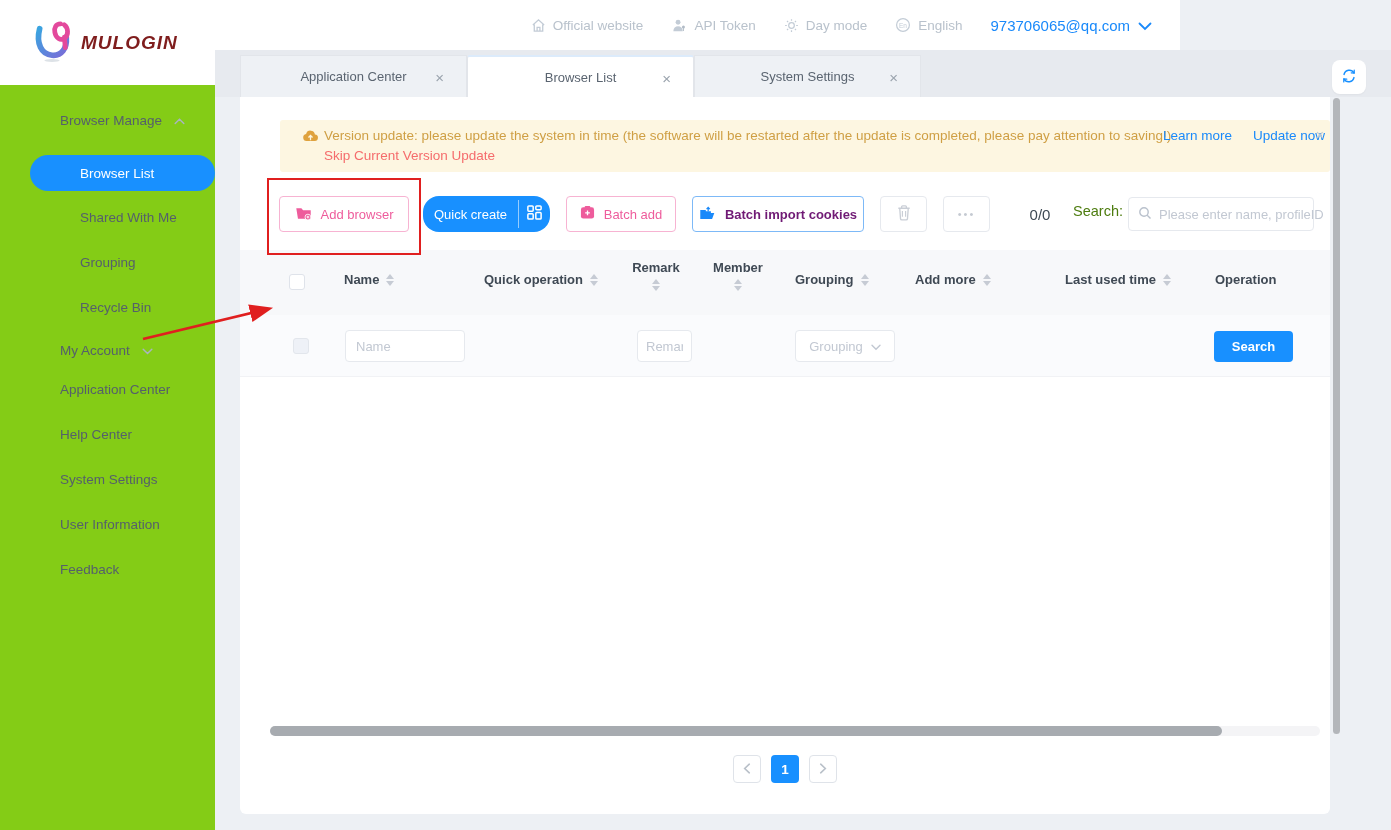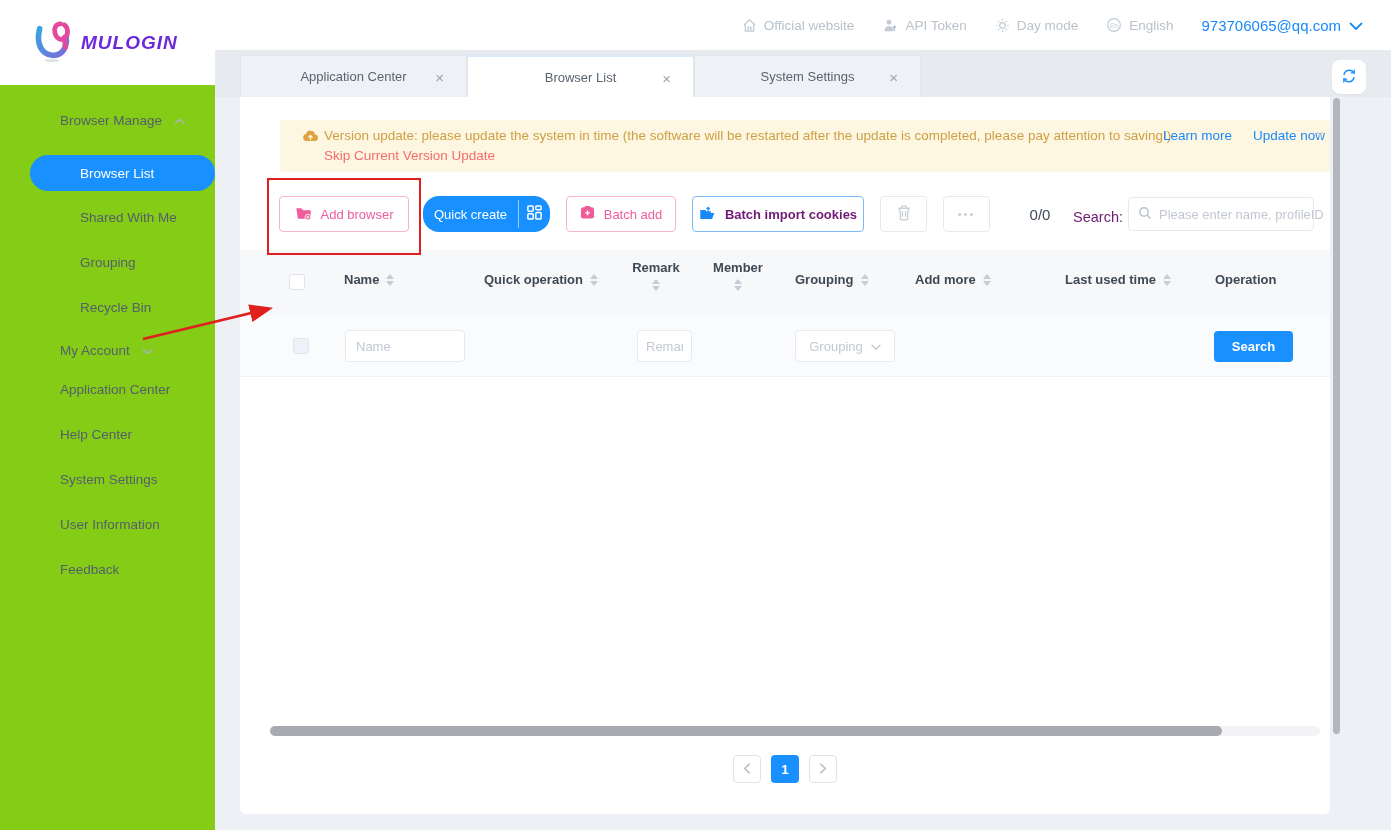--- a/index.html
+++ b/index.html
@@ -2,29 +2,29 @@
 <html><head>
 <meta charset="utf-8">
 <style>
   * { margin:0; padding:0; box-sizing:border-box; }
   html,body { width:1391px; height:830px; }
   body {
     position:relative; overflow:hidden; background:#edf0f4;
     font-family:"Liberation Sans", sans-serif; color:#55606b; font-size:13px;
   }
   
-  .topbar { position:absolute; left:0; top:0; width:1391px; height:50px; background:#ffffff; z-index:3; }
+  .topbar { position:absolute; left:0; top:0; width:1180px; height:50px; background:#ffffff; z-index:3; }
   .topnav { position:absolute; right:28px; top:0; height:50px; display:flex; align-items:center; gap:28px; }
   .topnav-item { display:flex; align-items:center; gap:7px; color:#b9c2cc; font-size:13.5px; cursor:pointer; }
   .topnav-item svg { display:block; }
   .account { display:flex; align-items:center; gap:8px; color:#1989fa; font-size:15px; cursor:pointer; }
   
   .logo-area { position:absolute; left:0; top:0; width:215px; height:85px; background:#ffffff; z-index:4; }
   .logo-inner { position:absolute; left:33px; top:18px; display:flex; align-items:center; gap:10px; }
-  .brand-text { font-size:19px; font-weight:bold; font-style:italic; letter-spacing:1px; color:#6d28d9; }
+  .brand-text { font-size:19px; font-weight:bold; font-style:italic; letter-spacing:1px; color:#7f1d1d; }
   
   .sidebar { position:absolute; left:0; top:85px; width:215px; bottom:0; background:#84cc16; z-index:3; }
   .snav { position:absolute; left:0; right:0; height:28px; line-height:28px; font-size:13.5px; color:#55606b; cursor:pointer; display:flex; align-items:center; }
   .snav.lv1 { padding-left:60px; }
   .snav.lv2 { padding-left:80px; }
   .snav .chev { margin-left:12px; }
   .pill { position:absolute; left:30px; right:0; top:70px; height:36px; background:#1890ff; border-radius:18px; color:#fff; font-size:13.5px; display:flex; align-items:center; padding-left:50px; cursor:pointer; }
   
   .tabbar { position:absolute; left:215px; top:50px; right:0; height:47px; background:#e7eaef; z-index:2; }
   .tabs { position:absolute; left:25px; bottom:0; display:flex; }
@@ -44,21 +44,21 @@
   
   .tbtn { position:absolute; top:99px; height:36px; border-radius:4px; display:flex; align-items:center; justify-content:center; gap:9px; font-size:13px; cursor:pointer; background:#fff; }
   .btn-pink { border:1px solid #f7b3d2; color:#ee5c9c; }
   .btn-blue-outline { border:1px solid #7db9f7; color:#701a75; font-weight:bold; }
   .btn-plain { border:1px solid #e6e9ee; color:#c5cad2; }
   .quick-group { position:absolute; left:183px; top:99px; height:36px; width:127px; background:#1890ff; border-radius:16px; display:flex; cursor:pointer; }
   .quick-main { width:95px; display:flex; align-items:center; justify-content:center; color:#fff; font-size:13px; }
   .quick-sep { width:1px; background:rgba(255,255,255,0.55); margin:4px 0; }
   .quick-icon { flex:1; display:flex; align-items:center; justify-content:center; }
   .count-text { position:absolute; left:772px; top:99px; height:36px; width:56px; display:flex; align-items:center; justify-content:center; font-size:15px; color:#3e4a54; }
-  .search-label { position:absolute; left:833px; top:102px; height:36px; display:flex; align-items:center; font-size:14.5px; color:#701a75; }
+  .search-label { position:absolute; left:833px; top:96px; height:36px; display:flex; align-items:center; font-size:14.5px; color:#4d7c0f; }
   .search-box { position:absolute; left:888px; top:100px; width:186px; height:34px; border:1px solid #e6e9ee; border-radius:4px; background:#fff; display:flex; align-items:center; padding:0 9px; gap:7px; }
   .search-box input { border:none; outline:none; flex:1; font-size:13px; color:#5a6470; font-family:"Liberation Sans",sans-serif; background:transparent; }
   .search-box input::placeholder { color:#c2c8d2; }
   
   .thead { position:absolute; left:0; top:153px; width:1090px; height:65px; background:#f7f8fa; }
   .hcell { position:absolute; display:inline-flex; align-items:center; gap:7px; font-weight:bold; font-size:13px; color:#3f4954; top:22px; white-space:nowrap; cursor:pointer; }
   .hcell-stack { position:absolute; display:flex; flex-direction:column; align-items:center; gap:4px; font-weight:bold; font-size:13px; color:#3f4954; top:10px; width:80px; cursor:pointer; }
   .sorter { display:flex; flex-direction:column; gap:2px; }
   .caret-up { width:0; height:0; border-left:4px solid transparent; border-right:4px solid transparent; border-bottom:5px solid #c6cbd4; }
   .caret-down { width:0; height:0; border-left:4px solid transparent; border-right:4px solid transparent; border-top:5px solid #c6cbd4; }

